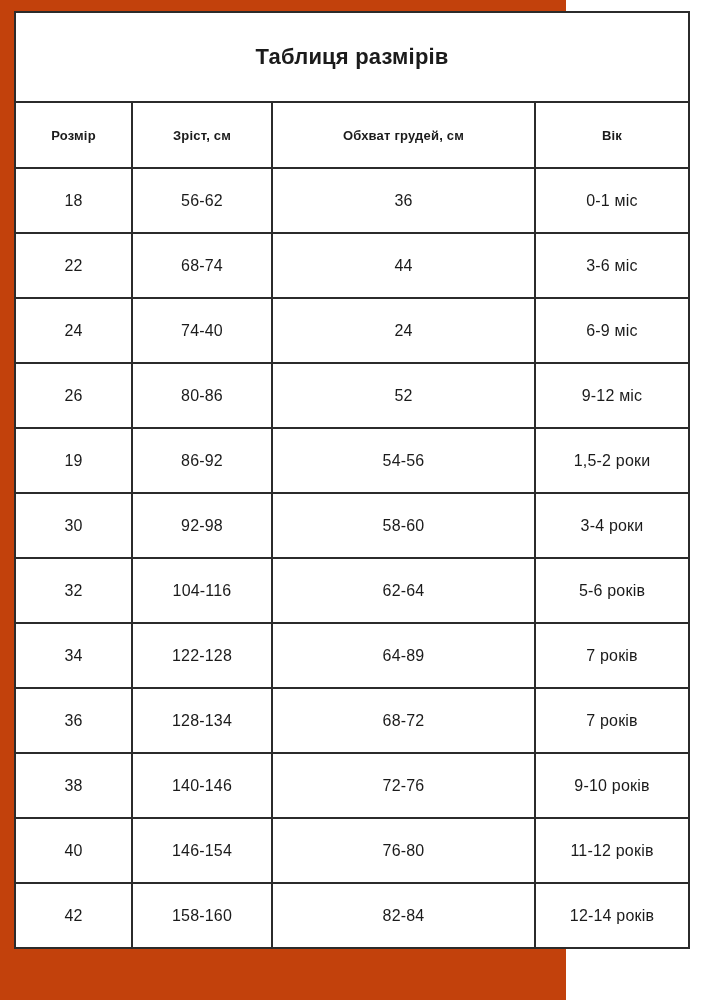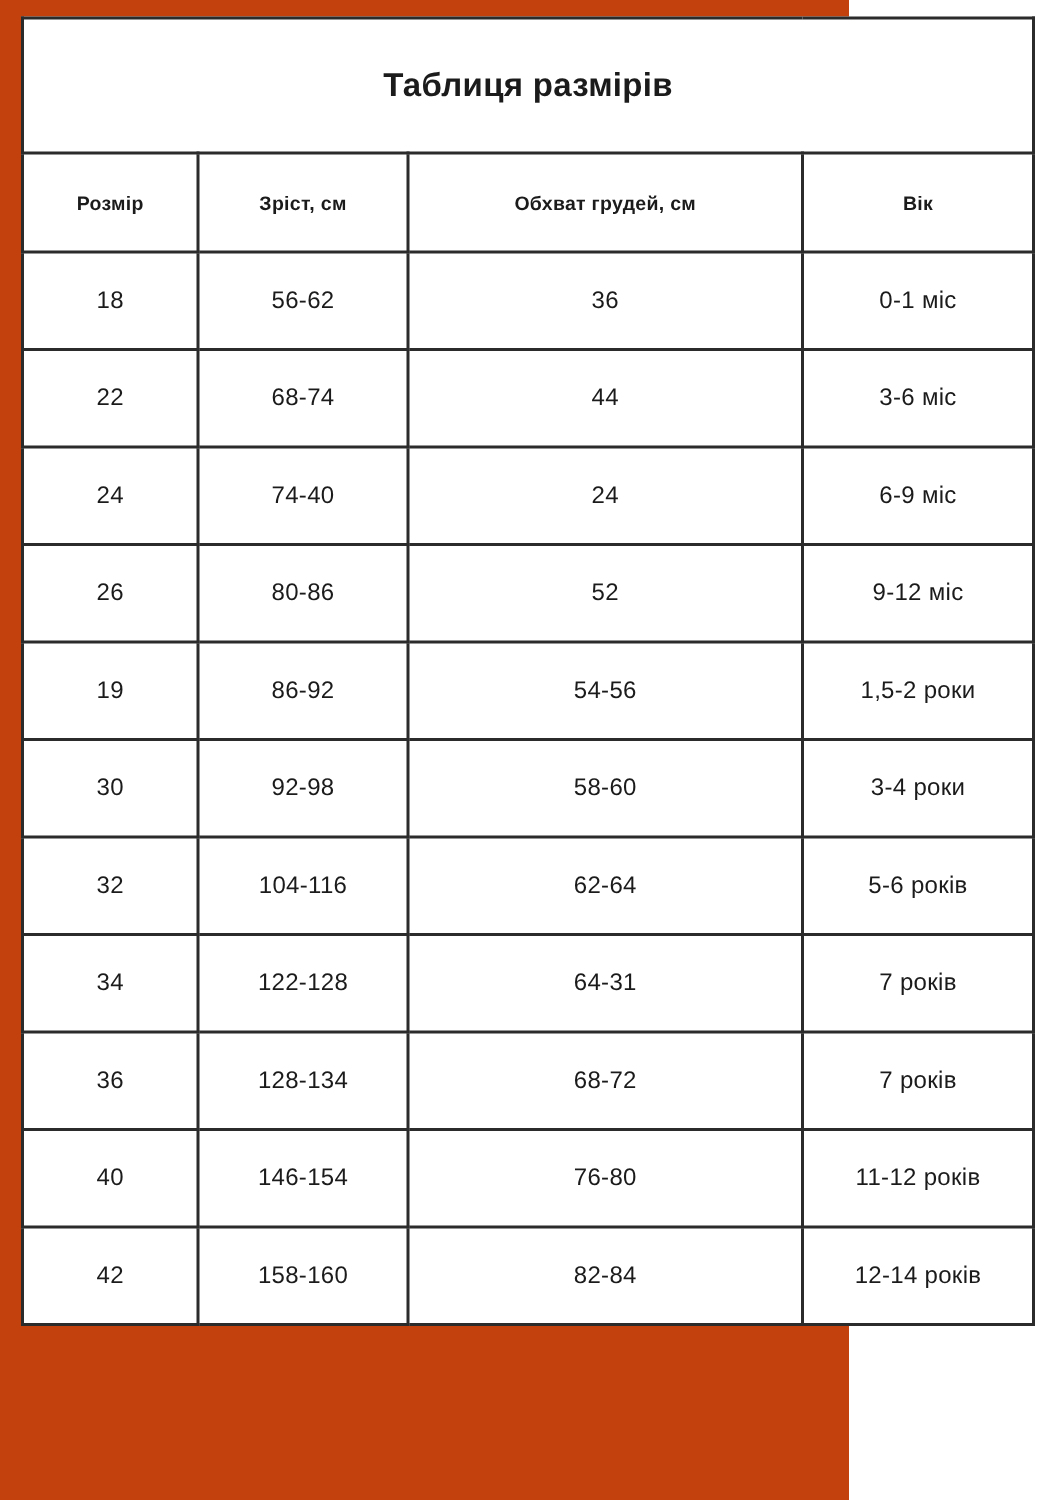--- a/index.html
+++ b/index.html
@@ -132,28 +132,34 @@
         </tr>
         <tr>
           <td class="body-cell">32</td>
           <td class="body-cell">104-116</td>
           <td class="body-cell">62-64</td>
           <td class="body-cell">5-6 років</td>
         </tr>
         <tr>
           <td class="body-cell">34</td>
           <td class="body-cell">122-128</td>
-          <td class="body-cell">64-31</td>
+          <td class="body-cell">64-89</td>
           <td class="body-cell">7 років</td>
         </tr>
         <tr>
           <td class="body-cell">36</td>
           <td class="body-cell">128-134</td>
           <td class="body-cell">68-72</td>
           <td class="body-cell">7 років</td>
+        </tr>
+        <tr>
+          <td class="body-cell">38</td>
+          <td class="body-cell">140-146</td>
+          <td class="body-cell">72-76</td>
+          <td class="body-cell">9-10 років</td>
         </tr>
         <tr>
           <td class="body-cell">40</td>
           <td class="body-cell">146-154</td>
           <td class="body-cell">76-80</td>
           <td class="body-cell">11-12 років</td>
         </tr>
         <tr>
           <td class="body-cell">42</td>
           <td class="body-cell">158-160</td>

